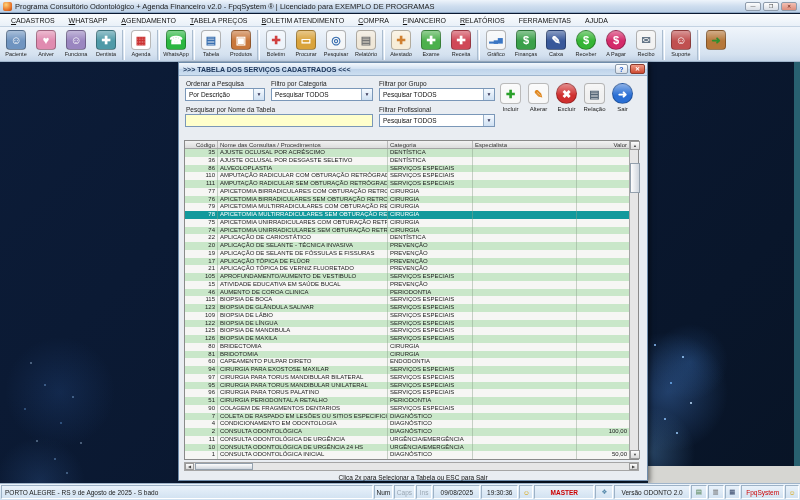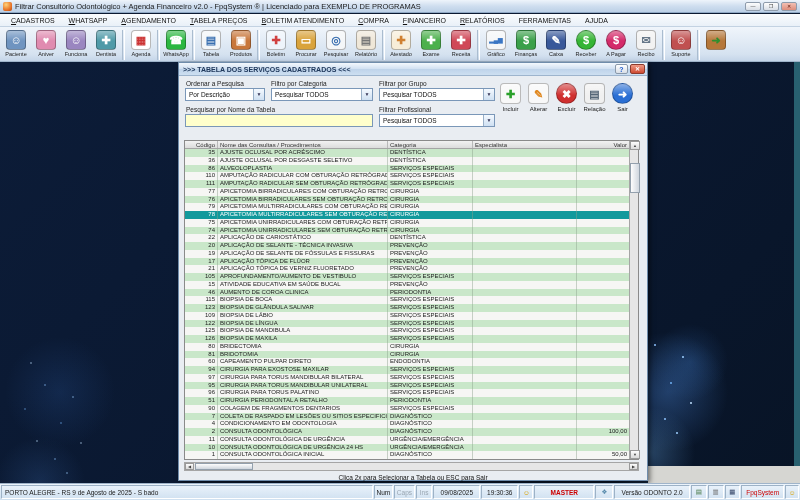--- a/index.html
+++ b/index.html
@@ -105,21 +105,21 @@
     padding:0 3px;font-size:6.5px;white-space:nowrap;overflow:hidden;}
   .spanel.center{justify-content:center;}
 </style>
 </head>
 <body>
 
 <div id="frame">
 
   <div class="titlebar">
     <div class="app-icon"></div>
-    <div class="title">Filtrar Consultório Odontológico + Agenda Financeiro v2.0 - FpqSystem ® | Licenciado para  EXEMPLO DE PROGRAMAS</div>
+    <div class="title">Programa Consultório Odontológico + Agenda Financeiro v2.0 - FpqSystem ® | Licenciado para  EXEMPLO DE PROGRAMAS</div>
     <div class="wctrls">
       <div class="wbtn">—</div>
       <div class="wbtn">❐</div>
       <div class="wbtn close">✕</div>
     </div>
   </div>
 
   <div class="menubar" id="menubar">
       <span class="menu-item"><u>C</u>ADASTROS</span>
       <span class="menu-item"><u>W</u>HATSAPP</span>

